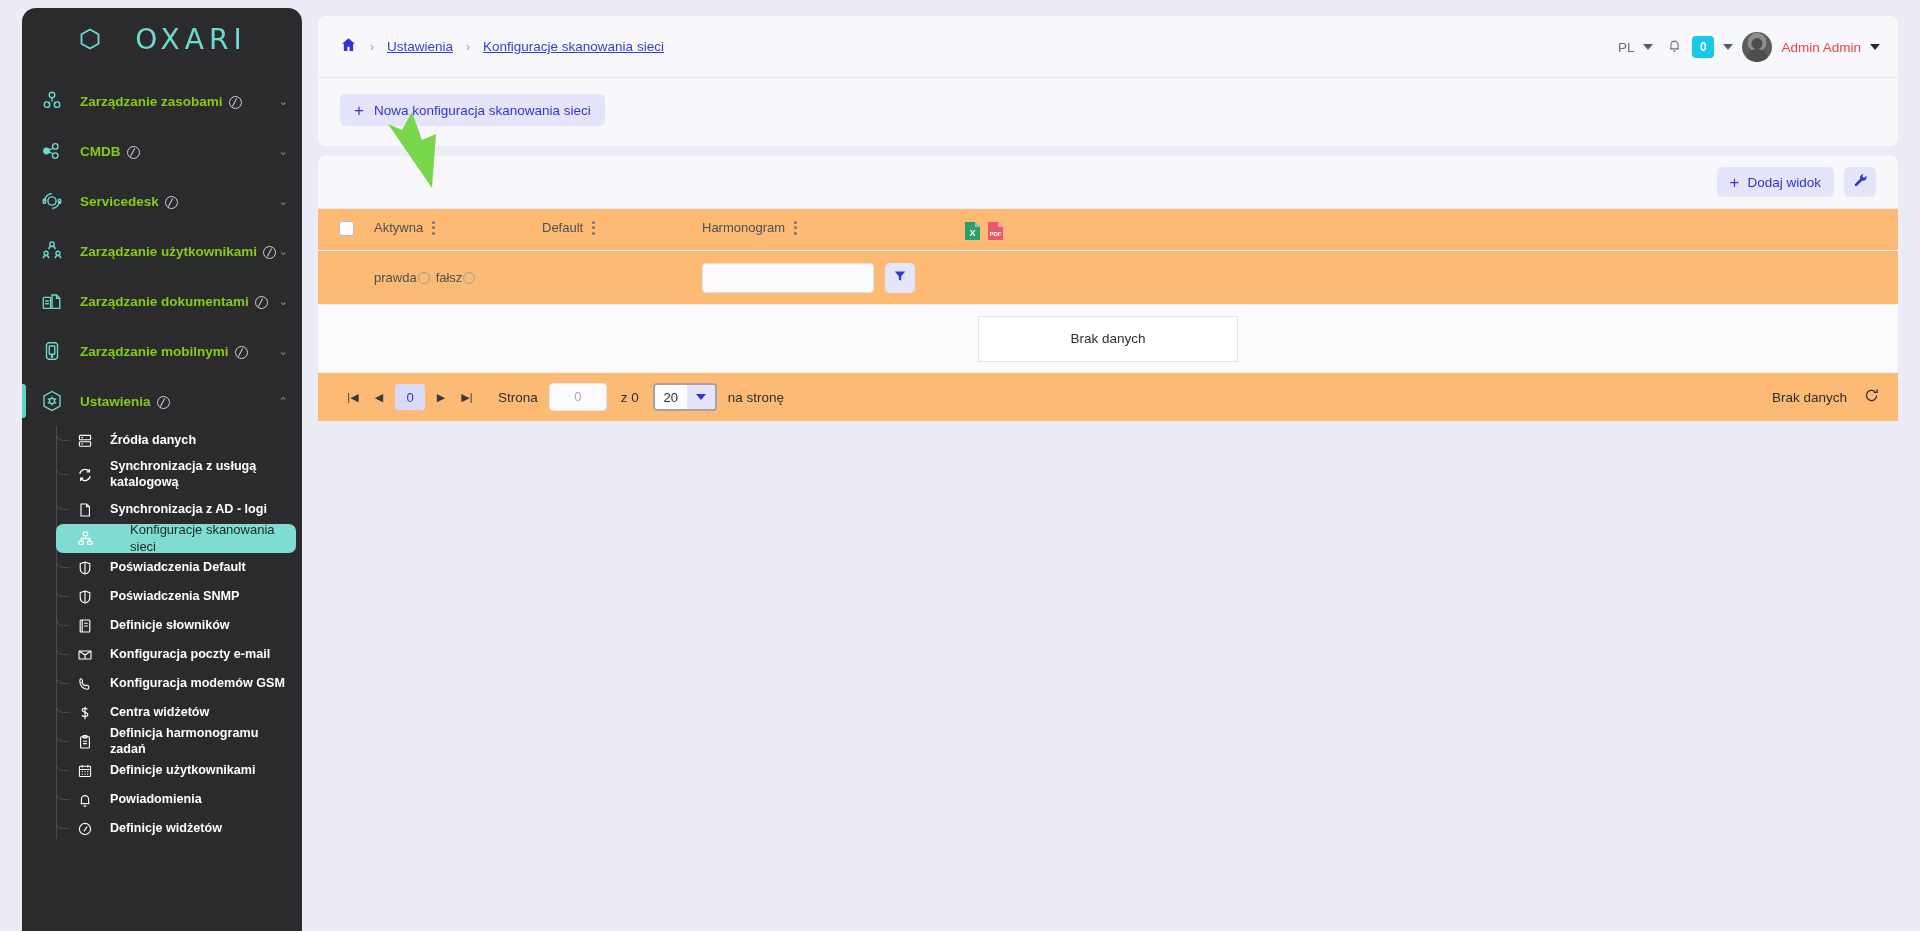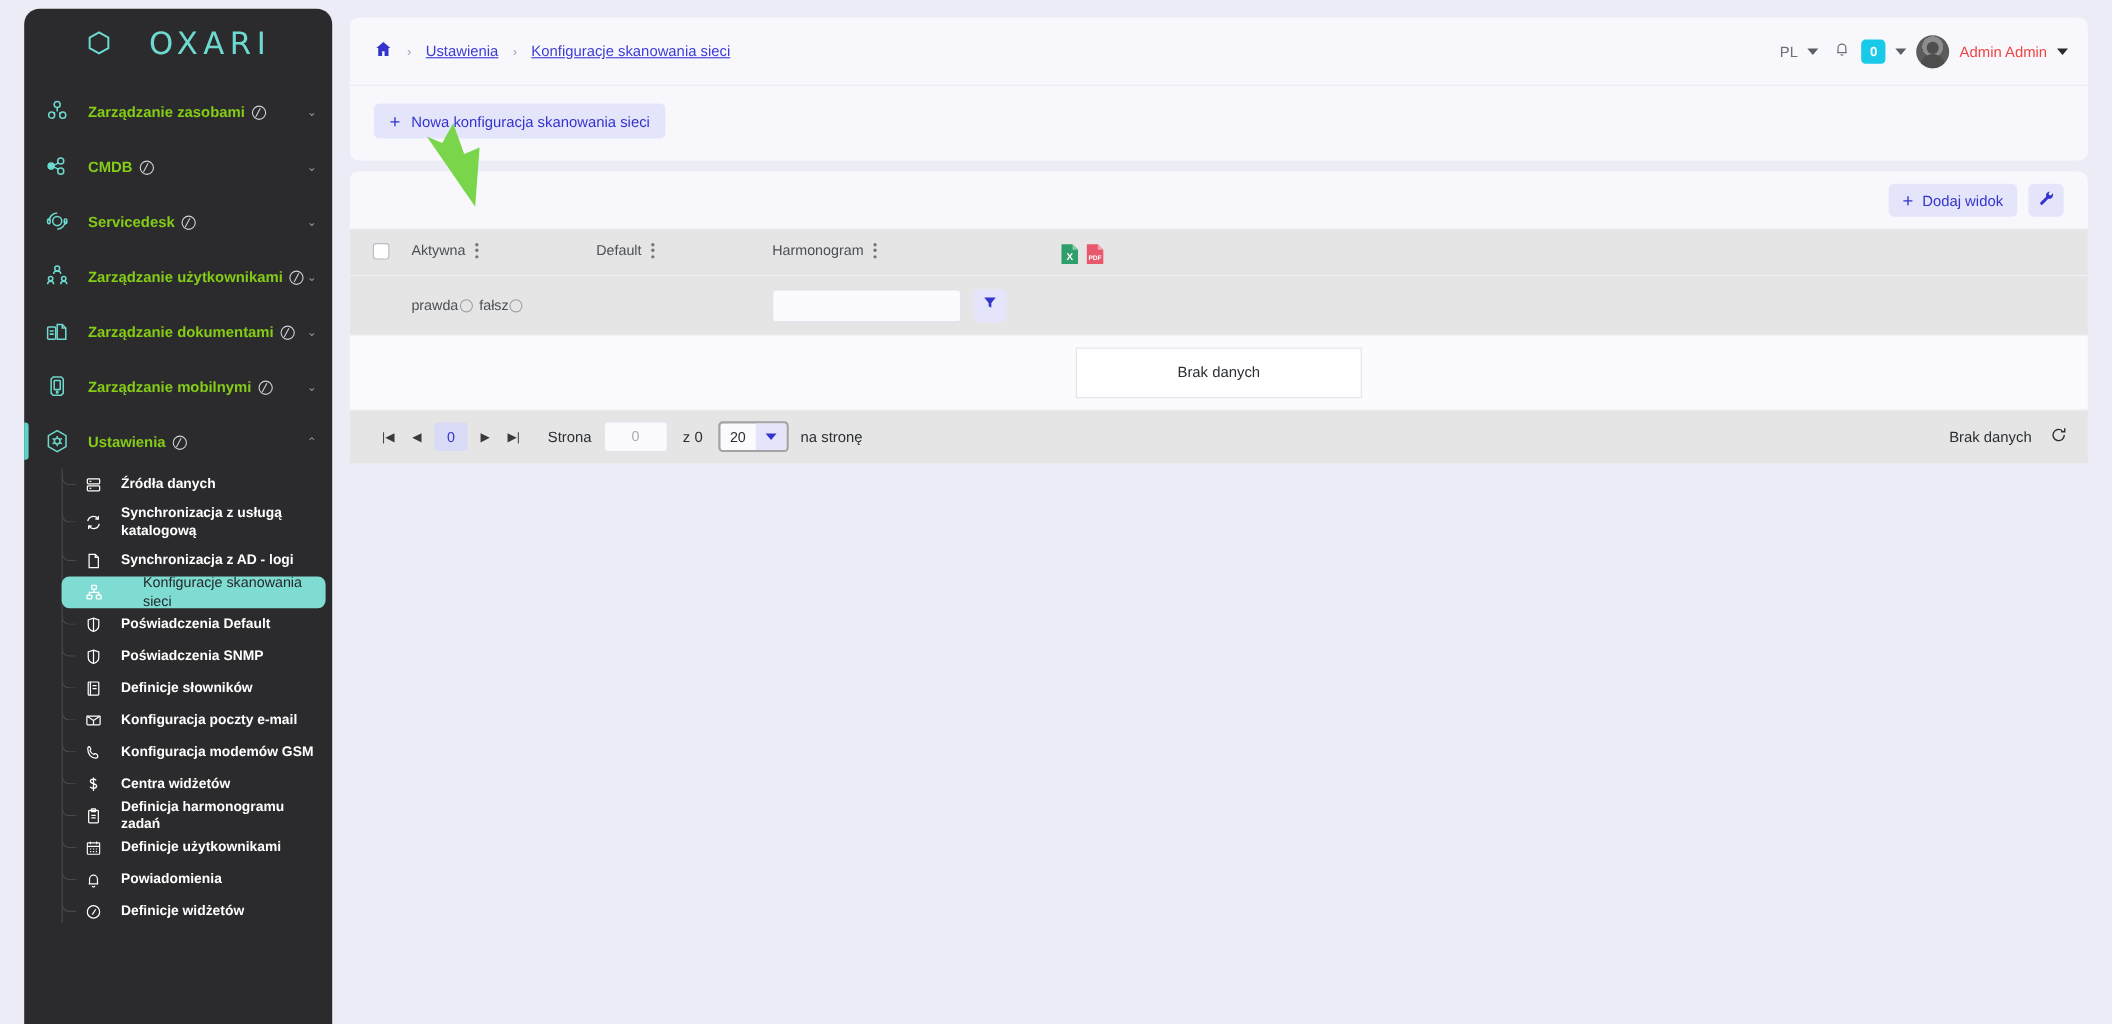--- a/index.html
+++ b/index.html
@@ -148,21 +148,21 @@
     display: flex; align-items: center; gap: 9px;
     width: 258px; height: 30px; margin-left: 10px;
     border-bottom: 1px solid #c8cbe0; padding: 0 6px 0 6px; cursor: pointer;
   }
   .view-select .vtxt { font-size: 13.5px; color: #2b2f33; flex: 1; }
   .wrench-btn {
     width: 32px; height: 30px; margin-left: 10px; border-radius: 5px;
     background: #e4e5fb; display: flex; align-items: center; justify-content: center; cursor: pointer;
   }
 
-  .grid { background: #e5e5e5; border-top: 1px solid #e9e9f2; }
+  .grid { background: #fdba74; border-top: 1px solid #e9e9f2; }
   .ghead {
     display: flex; align-items: flex-start; height: 42px;
     border-bottom: 1px solid #eeeef5; padding-top: 11px;
   }
   .ck-cell { width: 56px; display: flex; justify-content: center; padding-top: 1px; }
   .ckbox { width: 15px; height: 15px; border: 1.3px solid #b9bcc7; border-radius: 3px; background: #fff; cursor: pointer; }
   .hcol { display: flex; align-items: center; gap: 9px; font-size: 13px; color: #4b5055; }
   .c1 { width: 168px; }
   .c2 { width: 160px; }
   .c3 { width: 250px; }

